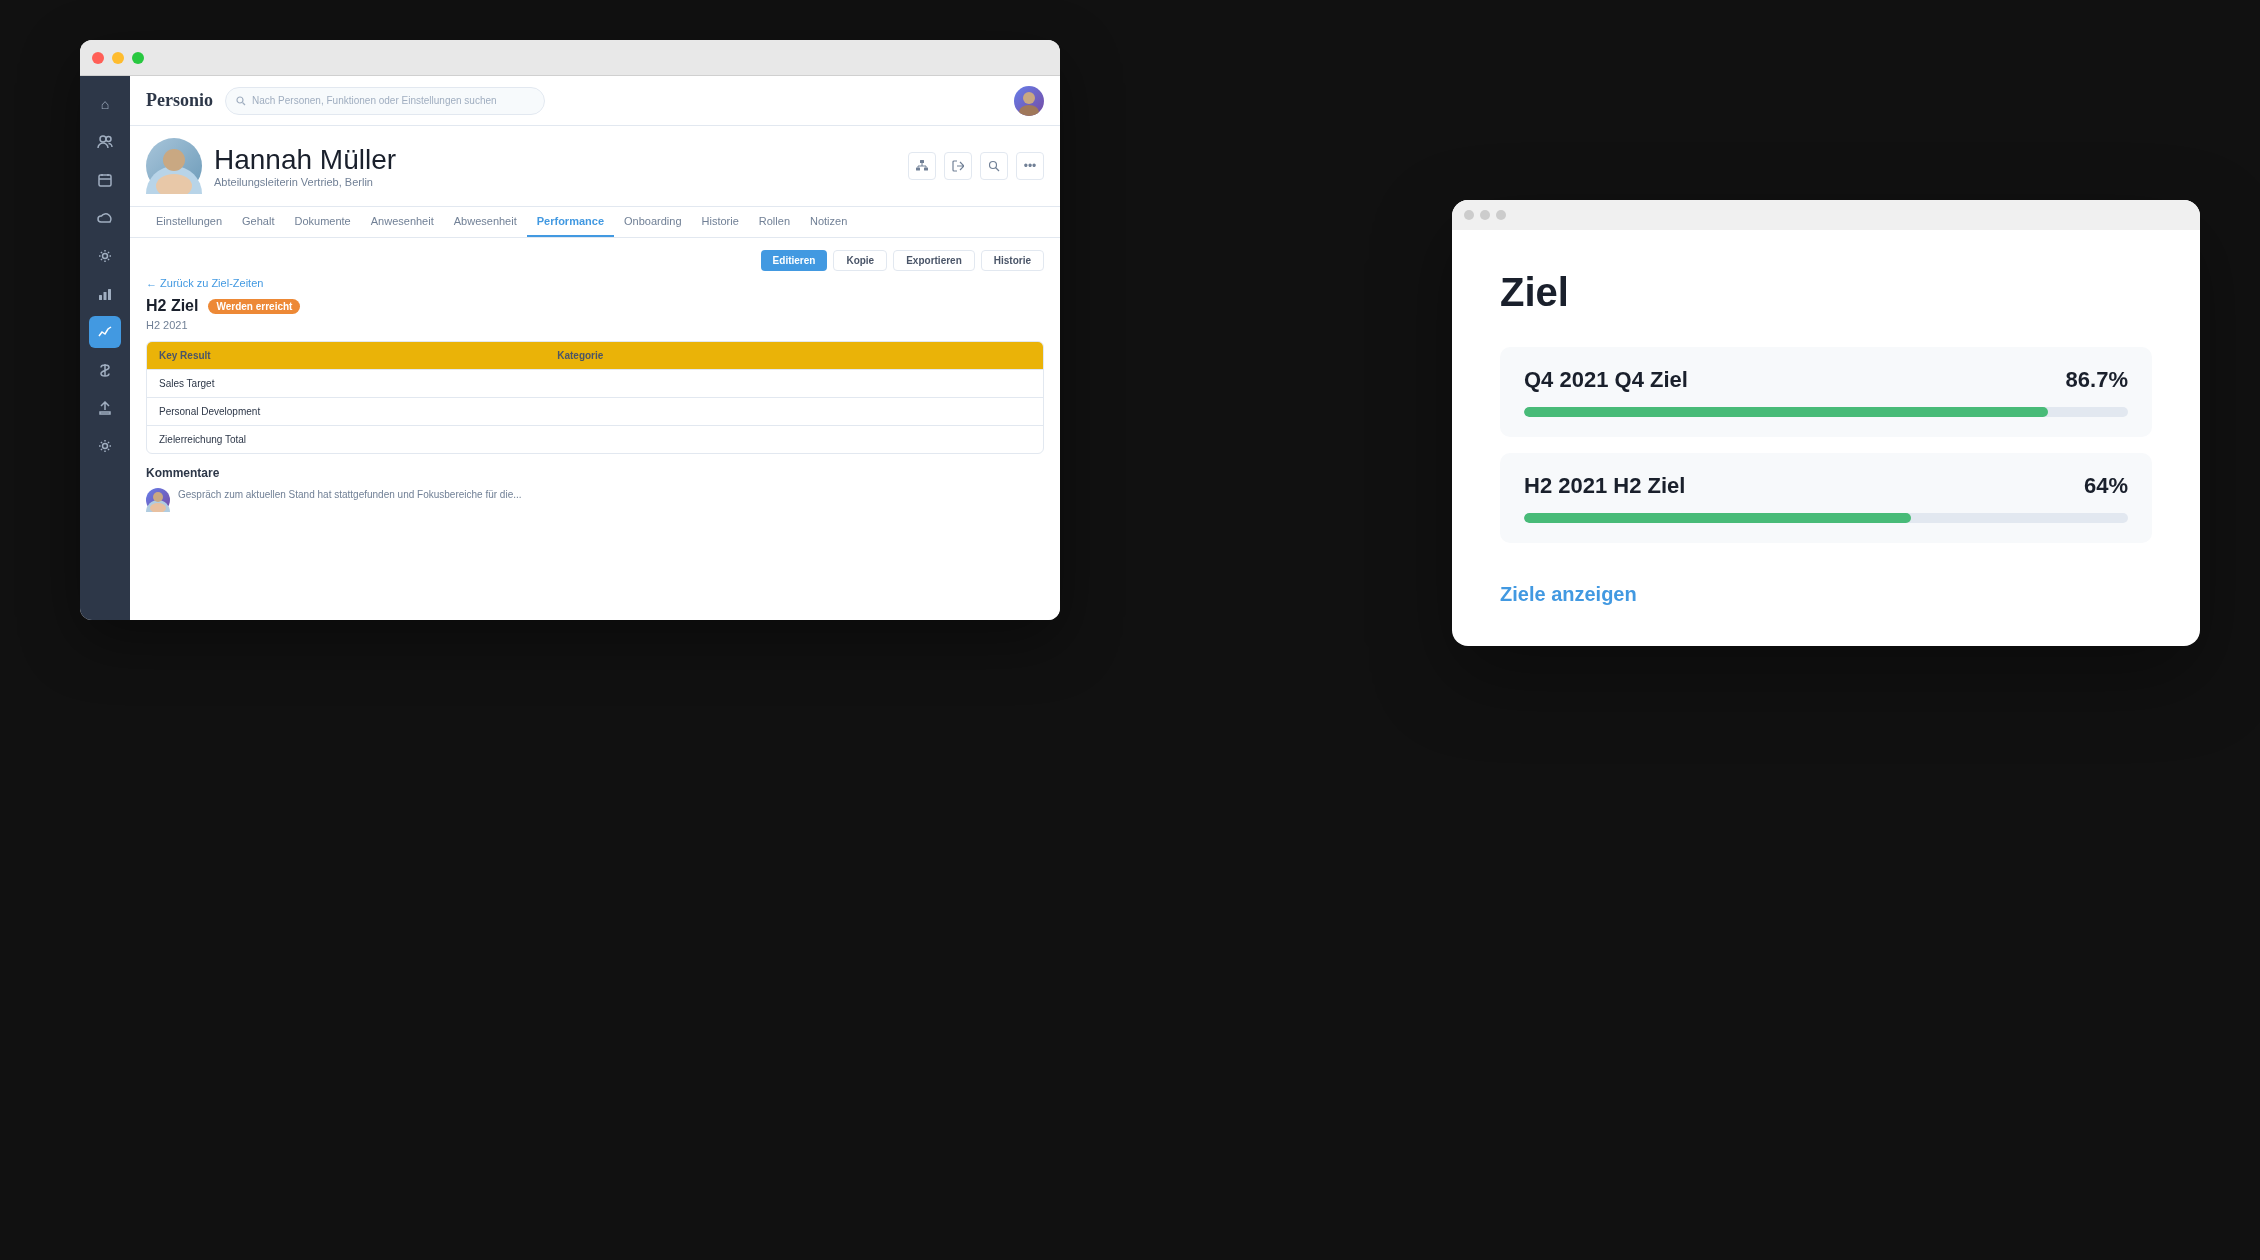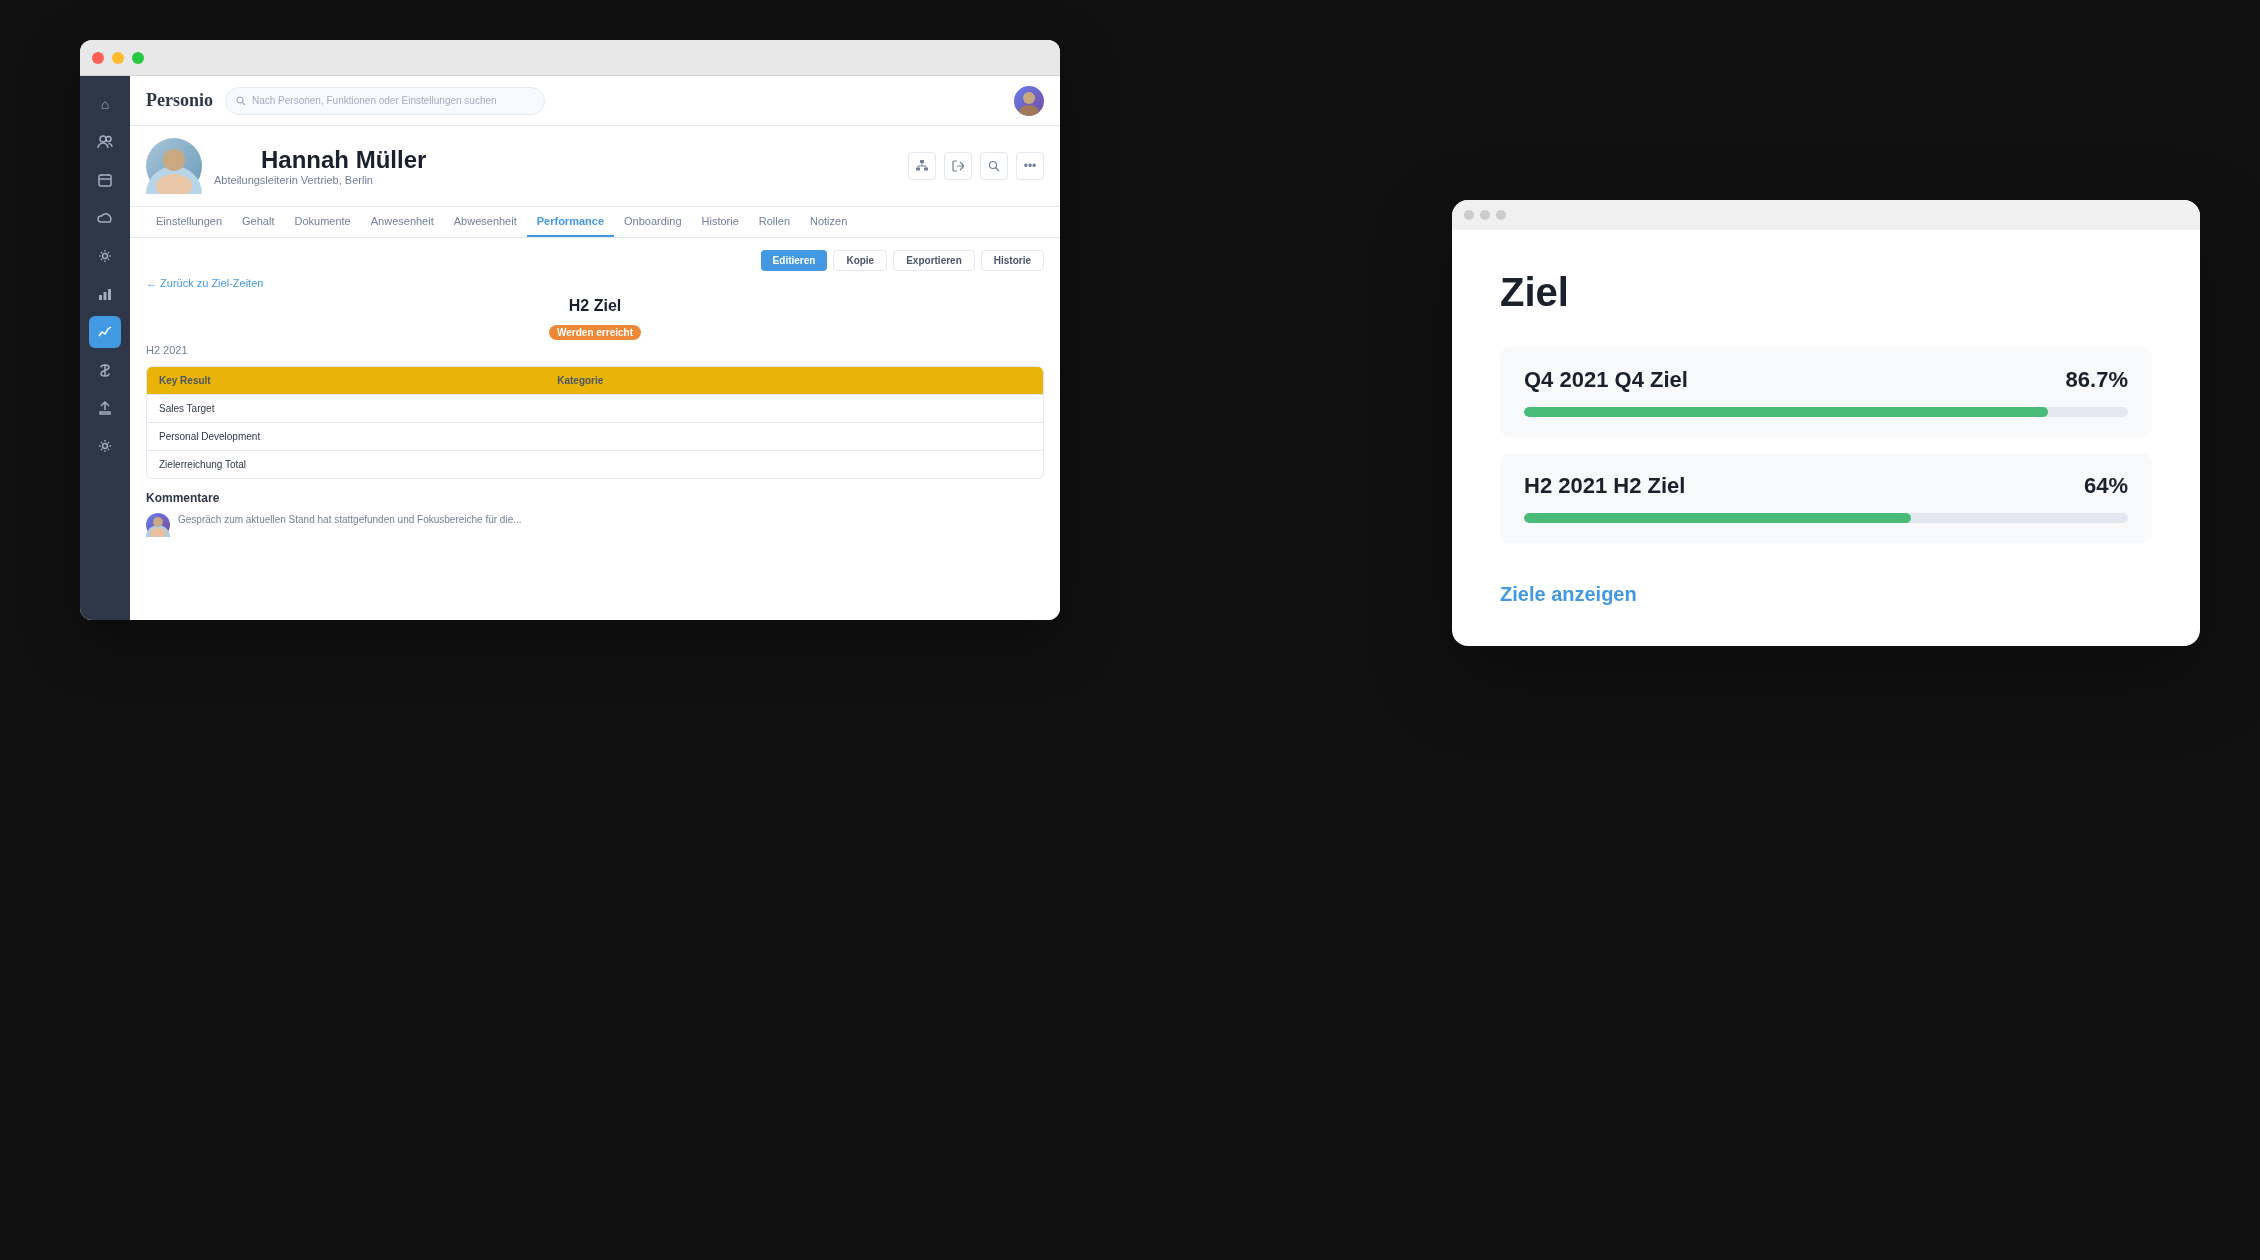--- a/index.html
+++ b/index.html
@@ -162,24 +162,23 @@
       background: linear-gradient(135deg, #a8c5da, #6b9ab8);
       display: flex;
       align-items: center;
       justify-content: center;
       font-size: 20px;
       color: white;
       font-weight: bold;
     }
 
     .profile-info h2 {
-      font-size: 24px;
-      font-weight: 700;
+      font-size: 28px;
+      font-weight: 400;
       color: #1a202c;
-      margin-left: 47px;
     }
 
     .profile-info p {
       font-size: 11px;
       color: #718096;
     }
 
     .profile-actions {
       margin-left: auto;
       display: flex;
@@ -237,21 +236,20 @@
       align-items: center;
       gap: 4px;
       margin-bottom: 8px;
     }
 
     .goal-header {
       display: flex;
       align-items: center;
       gap: 10px;
       margin-bottom: 4px;
-      flex-direction: column;
     }
 
     .goal-title {
       font-size: 16px;
       font-weight: 700;
       color: #1a202c;
     }
 
     .badge {
       background: #ed8936;

